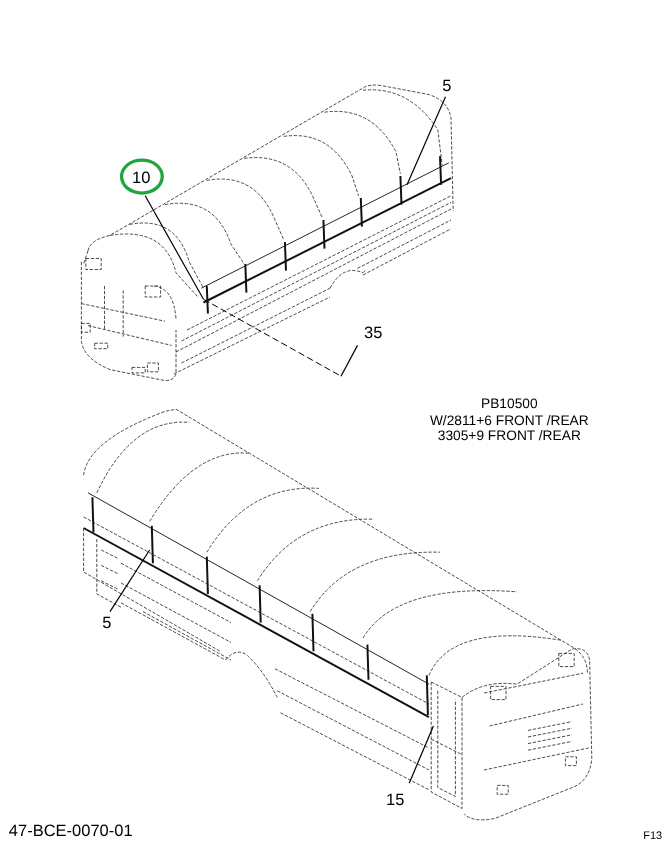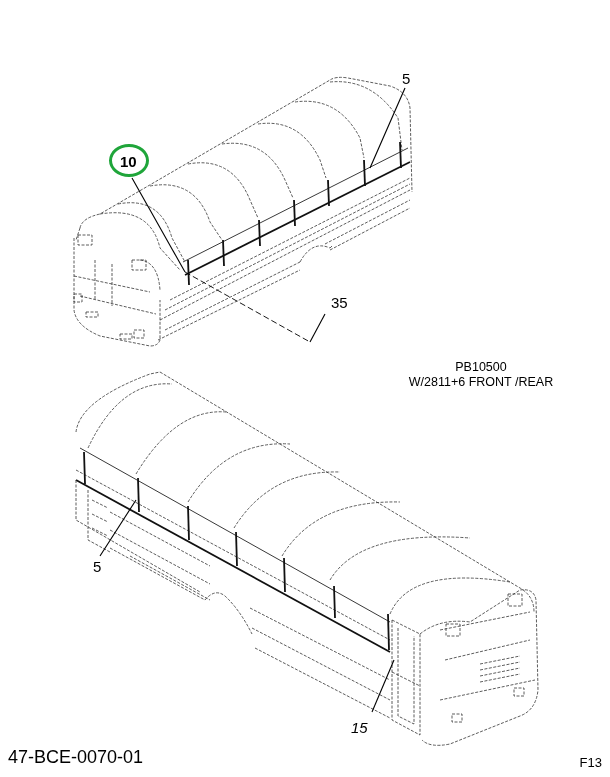--- a/index.html
+++ b/index.html
@@ -1,23 +1,23 @@
 <!DOCTYPE html>
 <html><head>
   <meta charset="utf-8">
   <style>
     html, body { margin: 0; padding: 0; background: #ffffff; }
     body { width: 610px; height: 777px; position: relative; overflow: hidden;
            font-family: "Liberation Sans", sans-serif; color: #000; }
     #drawing { position: absolute; left: 0; top: 0; width: 610px; height: 777px; }
     .callout { position: absolute; font-size: 15px; line-height: 15px; }
-    .note { position: absolute; left: 378px; top: 360px; width: 206px; text-align: center;
+    .note { position: absolute; left: 360px; top: 360px; width: 206px; text-align: center;
             font-size: 12.5px; line-height: 14.5px; }
-    .footer-left { position: absolute; left: 8px; top: 747px; font-size: 18px; }
-    .footer-right { position: absolute; right: 8px; top: 755px; font-size: 13px; }
+    .footer-left { position: absolute; left: 8px; top: 747px; font-size: 15px; }
+    .footer-right { position: absolute; right: 8px; top: 755px; font-size: 10px; }
     .hl-circle { position: absolute; left: 109px; top: 144px; width: 40px; height: 33px;
                  border: 3.5px solid #1fa53a; border-radius: 50%; box-sizing: border-box; }
     .d { fill: none; stroke: #333; stroke-width: 0.8; stroke-dasharray: 3 1.5; }
     .s { fill: none; stroke: #222; stroke-width: 0.9; }
     .t { fill: none; stroke: #111; stroke-width: 1.8; }
     .l { fill: none; stroke: #000; stroke-width: 1.1; }
     .ld { fill: none; stroke: #000; stroke-width: 0.9; stroke-dasharray: 6 3; }
   </style>
 </head>
 <body>
@@ -134,24 +134,25 @@
     <path class="d" d="M480 664 L520 656 M480 670 L520 662 M480 676 L520 668 M480 682 L520 674"></path>
   </g>
 
   <path class="l" d="M100 556 L136 500"></path>
   <path class="l" d="M372 712 L394 660"></path>
 </svg>
 
 <div class="hl-circle"></div>
 
 <span class="callout" style="left:402px; top:71px;">5</span>
-<span class="callout" style="left:120px; top:154px;font-weight:bold;">10</span>
+<span class="callout" style="left:120px; top:154px;">10</span>
 <span class="callout" style="left:331px; top:295px;">35</span>
 <span class="callout" style="left:93px; top:559px;">5</span>
-<span class="callout" style="left:351px; top:720px;font-style:italic;">15</span>
+<span class="callout" style="left:351px; top:720px;">15</span>
 
 <div class="note">
   <div>PB10500</div>
   <div>W/2811+6 FRONT /REAR</div>
+  <div>3305+9 FRONT /REAR</div>
 </div>
 
 <span class="footer-left">47-BCE-0070-01</span>
 <span class="footer-right">F13</span>
 
 </body></html>

